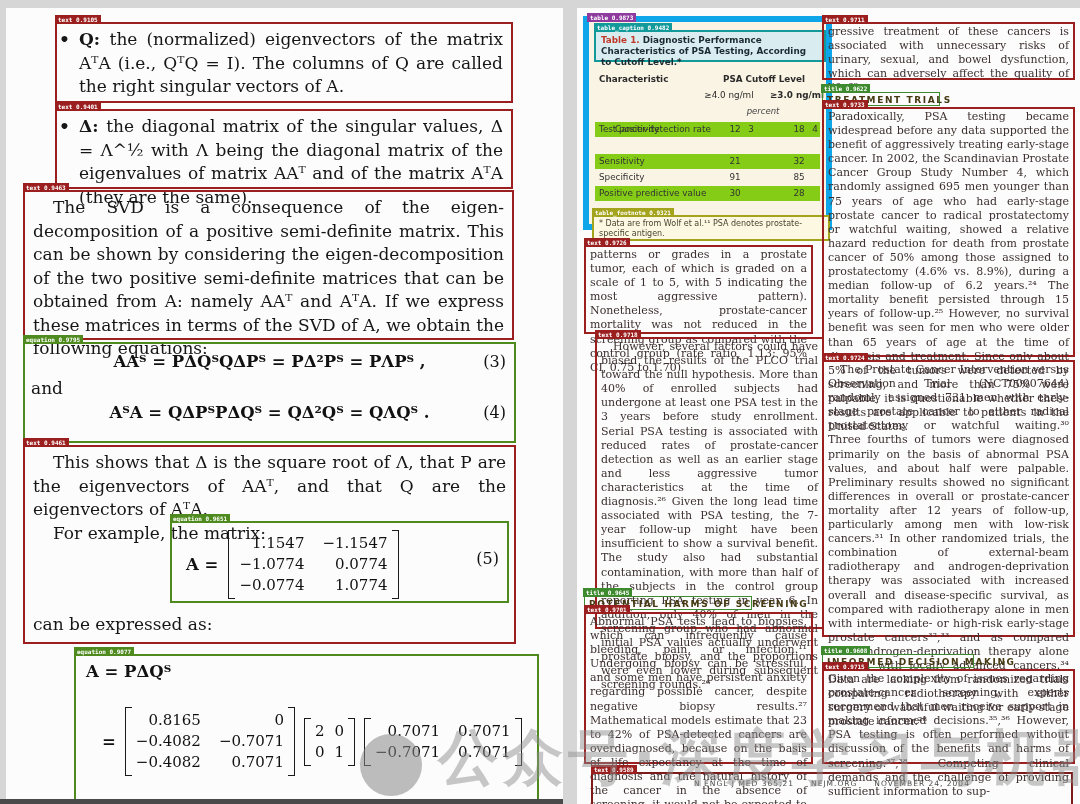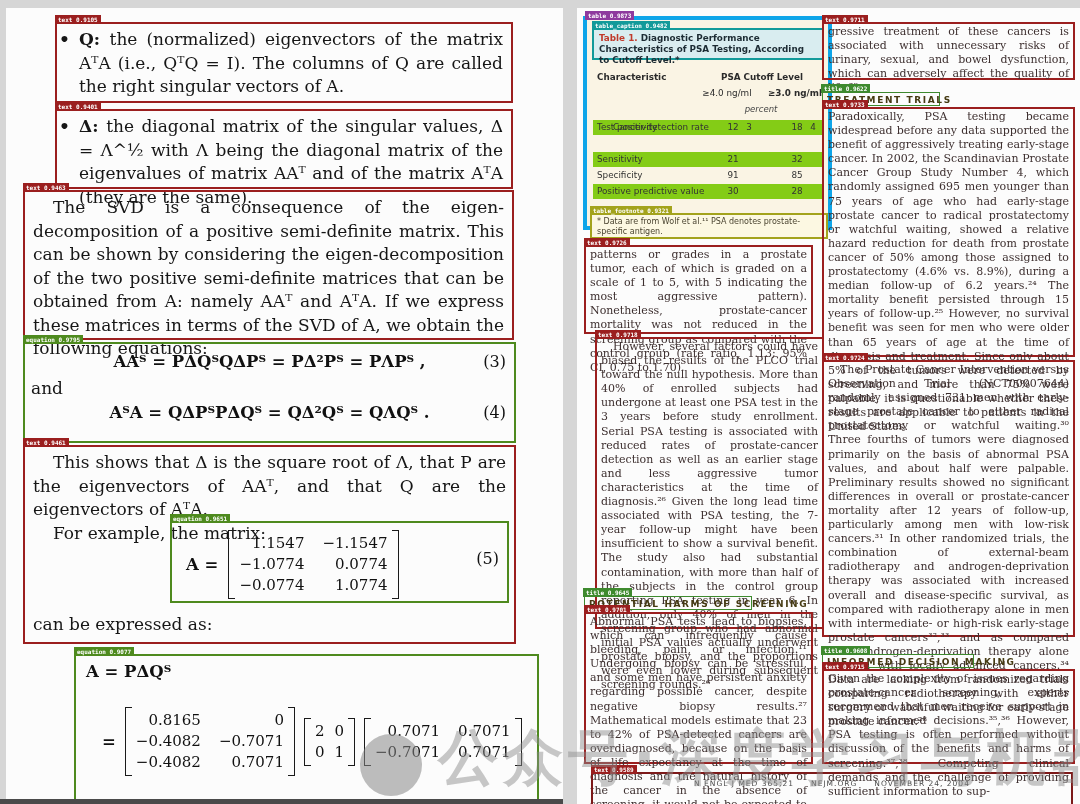--- a/index.html
+++ b/index.html
@@ -5,21 +5,21 @@
   html,body{margin:0;padding:0;}
   body{font-family:"DejaVu Serif","Liberation Serif",serif;}
   #screen{position:relative;width:1080px;height:804px;background:#d6d6d6;overflow:hidden;}
   .page{position:absolute;background:#fcfcfc;overflow:hidden;}
   .abox{position:absolute;box-sizing:border-box;}
   .tag{position:absolute;top:-9px;left:-2px;height:9px;line-height:9px;
        font-family:"DejaVu Sans Mono","Liberation Mono",monospace;font-size:6px;font-weight:bold;
        color:#fff;padding:0 3px;white-space:nowrap;z-index:5;}
   .b-text{border:2px solid #9b1f1f;}   .t-text{background:#9b1f1f;}
   .b-eq{border:2px solid #4e8a1e;}     .t-eq{background:#4e8a1e;}
-  .b-table{border:4px solid #0ea5e9;}  .t-table{background:#8e3a9e;}
+  .b-table{border:6px solid #0ea5e9;}  .t-table{background:#8e3a9e;}
   .b-cap{border:2px solid #129a9a;}    .t-cap{background:#129a9a;}
   .b-foot{border:2px solid #a3a31c;}   .t-foot{background:#a3a31c;}
   .b-title{border:1.5px solid #3e8a2e;}.t-title{background:#3e8a2e;}
 
   
   .ltext{font-size:17px;line-height:23.5px;color:#161616;text-align:justify;}
   .indent1{text-indent:20px;}
   .bullet-row{display:flex;gap:8px;padding:4px 8px 0 2px;}
   .bullet-mark{flex:0 0 12px;font-weight:bold;}
   .eqline{font-weight:bold;font-size:16.5px;color:#111;}

